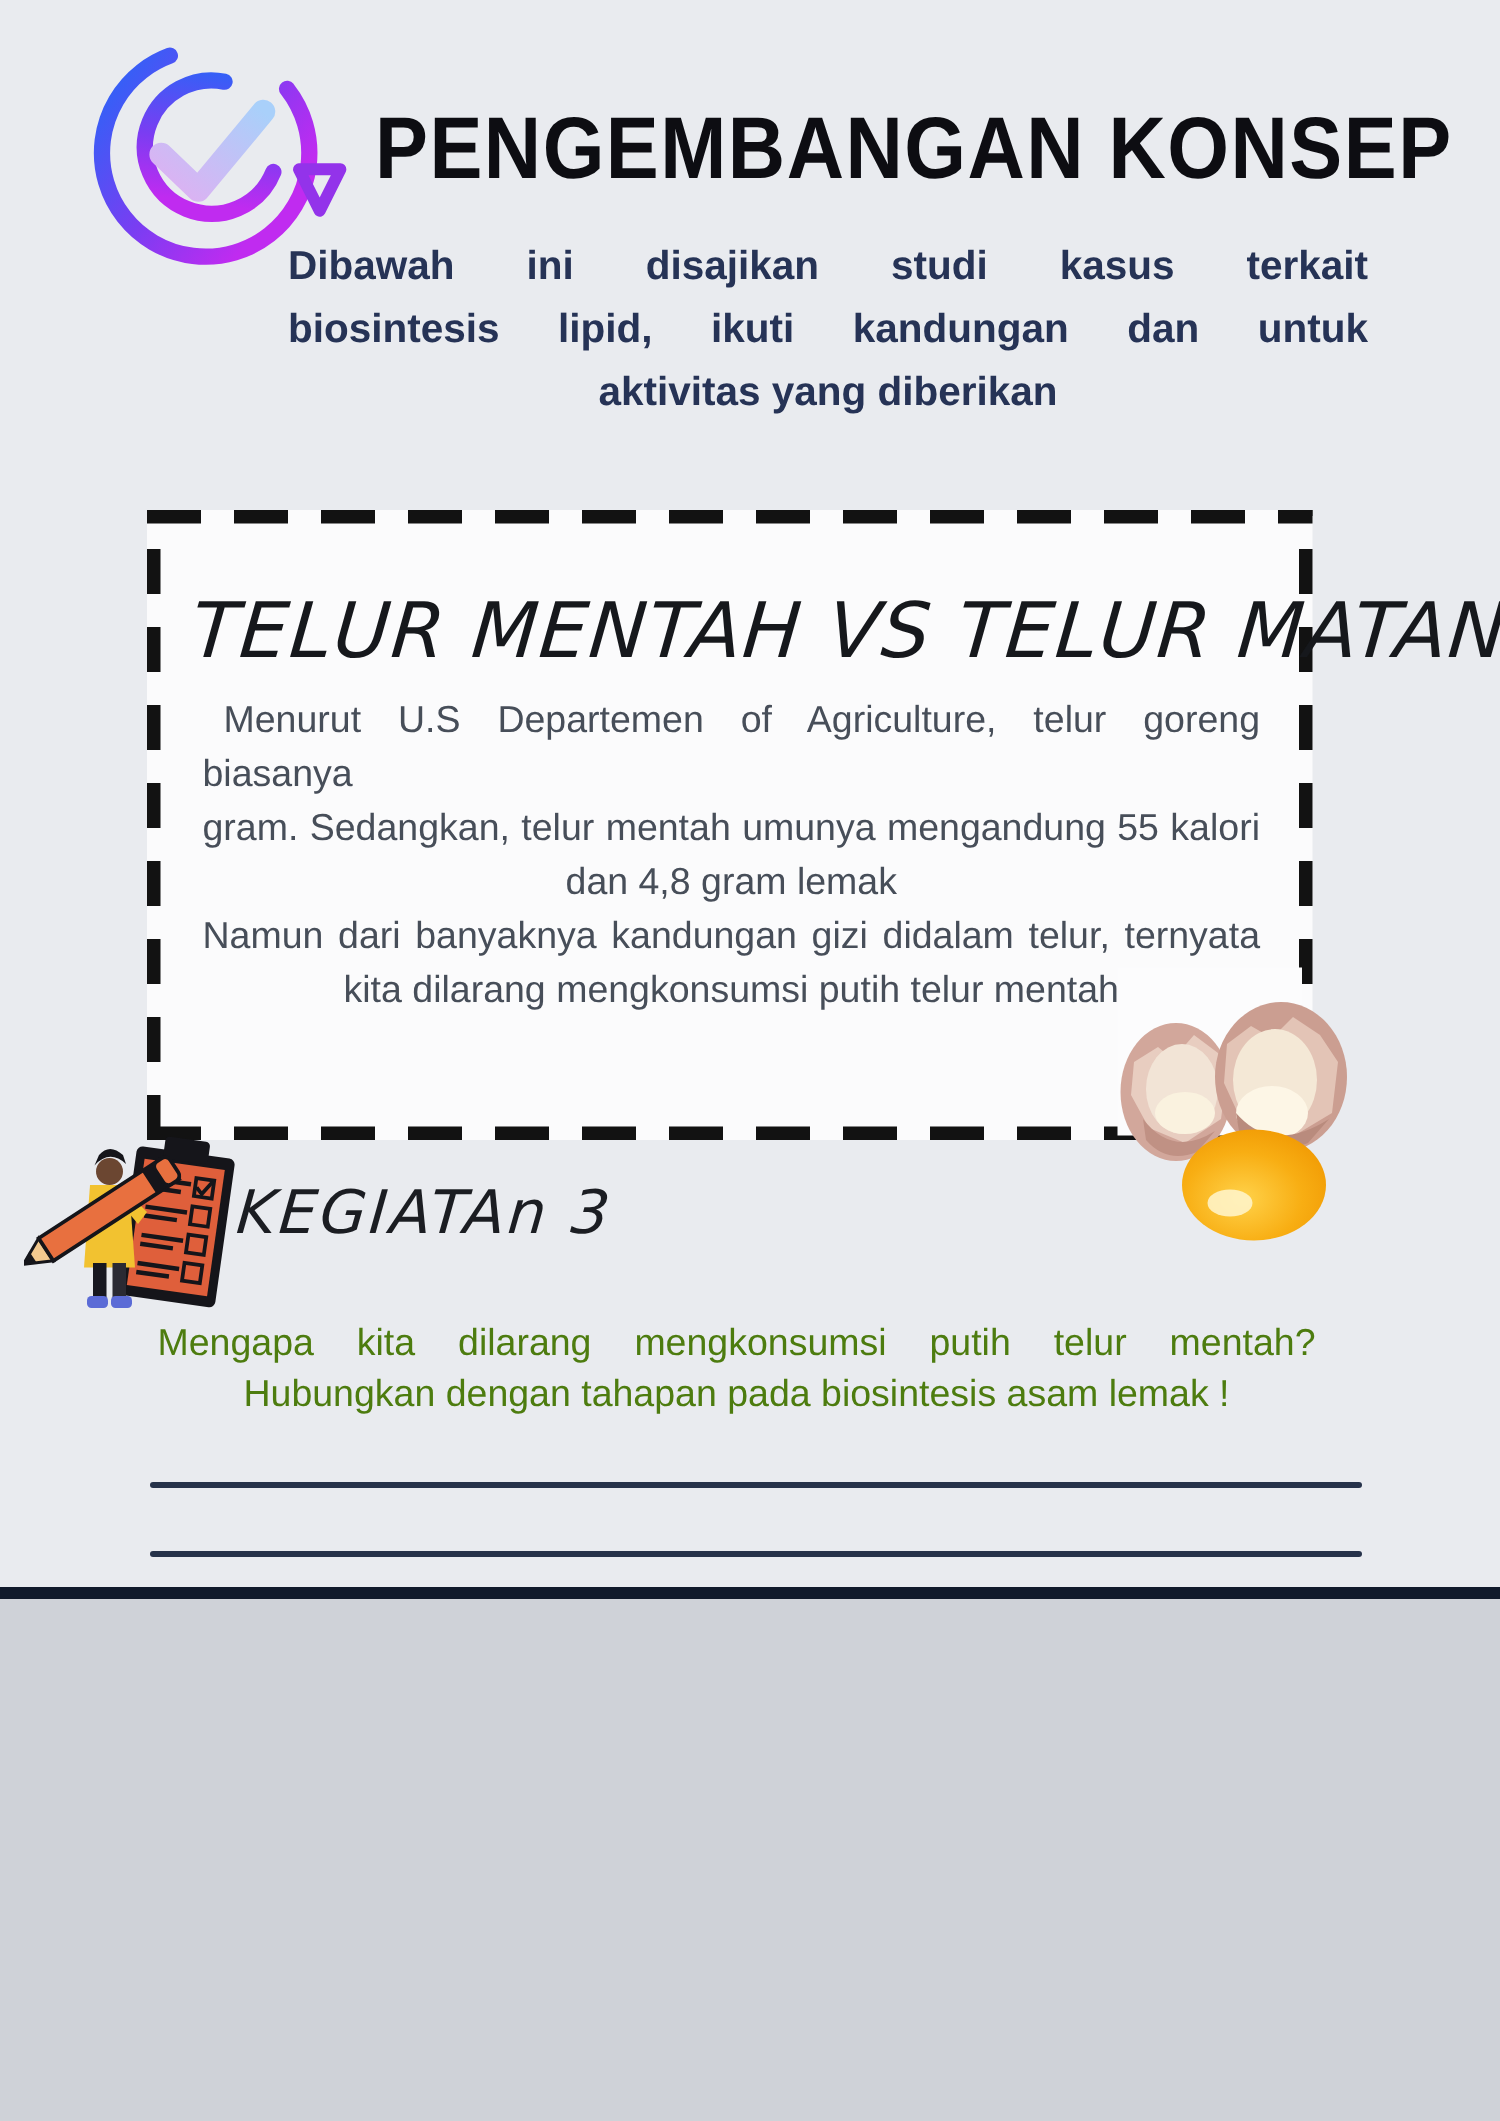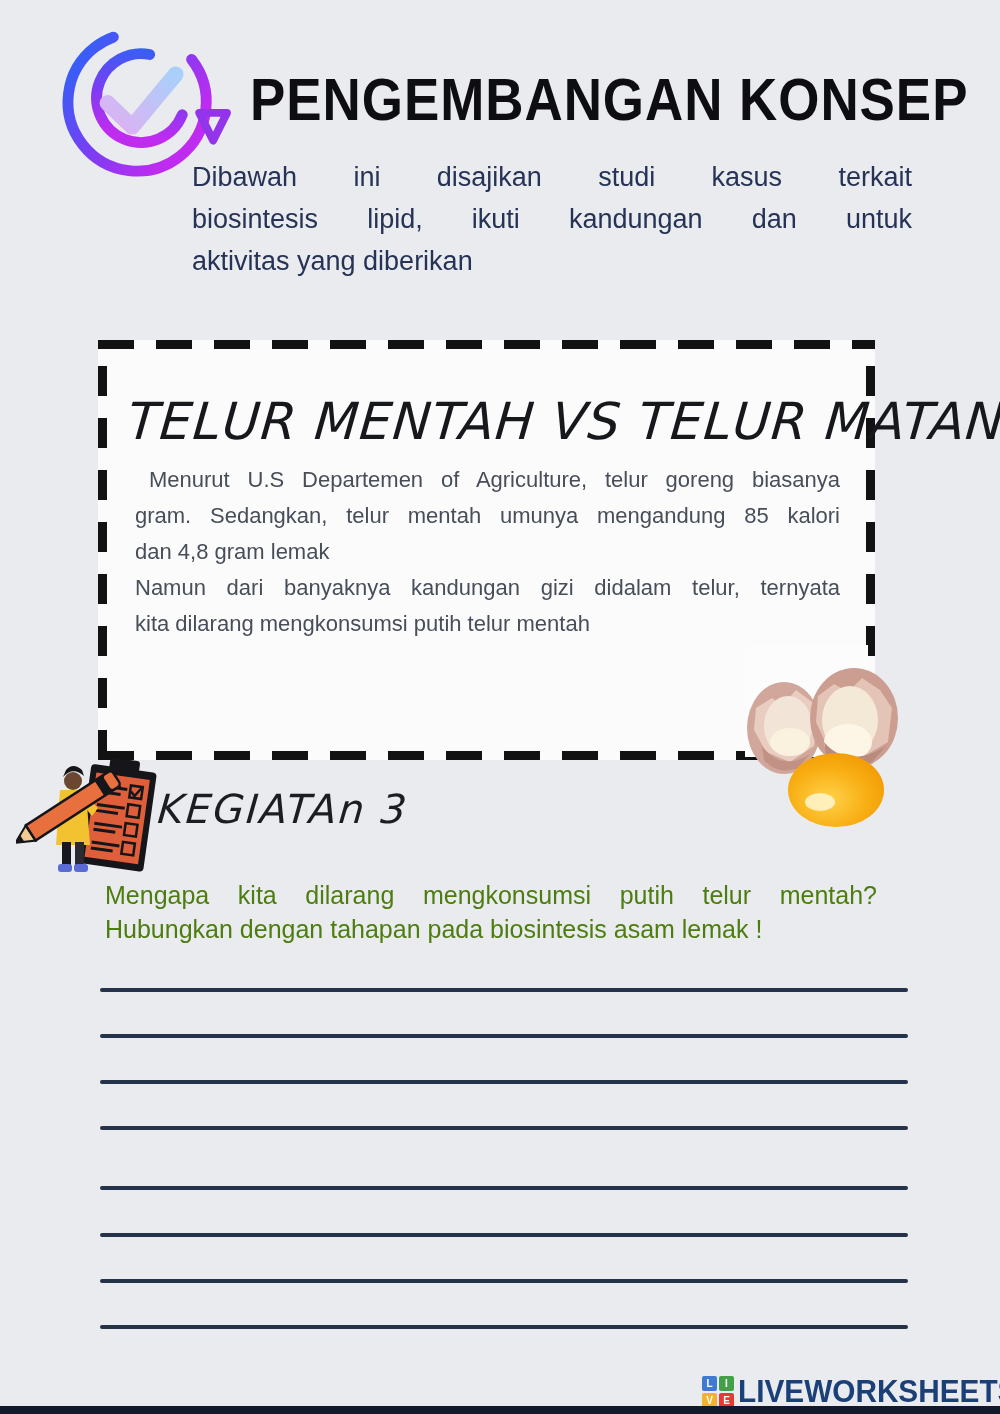--- a/index.html
+++ b/index.html
@@ -1,34 +1,34 @@
 <!DOCTYPE html>
 <html><head>
 <meta charset="utf-8">
 <style>
   html,body{margin:0;padding:0;}
   body{background:#cfd2d8;font-family:"Liberation Sans",sans-serif;}
   .page{
-    position:relative;width:1000px;height:1414px;margin:0 auto;
+    position:relative;width:1000px;height:1066px;margin:0 auto;
     background:#e9ebef;overflow:hidden;
   }
 
   
   .hero-icon{position:absolute;left:56px;top:24px;width:178px;height:156px;}
   .page-title{
     position:absolute;left:250px;top:66px;margin:0;
     font-size:54px;font-weight:bold;letter-spacing:1px;color:#0d0d12;
     transform:scale(.98,1.08);transform-origin:left top;white-space:nowrap;
   }
   .intro{
     position:absolute;left:192px;top:156px;width:720px;
-    font-size:27px;font-weight:normal;color:#263356;line-height:42px;
+    font-size:27px;font-weight:bold;color:#263356;line-height:42px;
   }
   .jline{display:block;text-align:justify;text-align-last:justify;}
-  .lline{display:block;text-align:left;}
+  .lline{display:block;text-align:center;}
 
   
   .case-box{
     position:absolute;left:98px;top:340px;width:777px;height:420px;
     background:#fbfbfc;box-sizing:border-box;
     background-image:
       repeating-linear-gradient(90deg,#121212 0 36px,transparent 36px 58px),
       repeating-linear-gradient(90deg,#121212 0 36px,transparent 36px 58px),
       repeating-linear-gradient(0deg,#121212 0 30px,transparent 30px 52px),
       repeating-linear-gradient(0deg,#121212 0 30px,transparent 30px 52px);
@@ -37,21 +37,21 @@
     background-repeat:no-repeat;
   }
   .script{font-family:"DejaVu Sans",sans-serif;font-style:italic;transform:skewX(-5deg);}
   .case-title{
     position:absolute;left:30px;top:52px;width:716px;margin:0;
     font-size:51px;font-weight:normal;color:#16181c;letter-spacing:1px;
     text-align:center;white-space:nowrap;
   }
   .case-text{
     position:absolute;left:37px;top:122px;width:705px;
-    font-size:22px;color:#474e59;line-height:36px;
+    font-size:25px;color:#474e59;line-height:36px;
   }
   .indent{text-indent:14px;}
 
   
   .egg-patch{position:absolute;left:745px;top:645px;width:123px;height:112px;background:#fcfcfd;}
   .eggs{position:absolute;left:738px;top:650px;width:182px;height:178px;}
 
   
   .activity-illustration{position:absolute;left:16px;top:750px;width:142px;height:126px;}
   .activity-heading{
@@ -107,21 +107,21 @@
   <div class="intro" style="color: rgb(38, 51, 86);">
     <span class="jline">Dibawah ini disajikan studi kasus terkait</span>
     <span class="jline">biosintesis lipid, ikuti kandungan dan untuk</span>
     <span class="lline">aktivitas yang diberikan</span>
   </div>
 
   <section class="case-box">
     <h2 class="case-title script">TELUR MENTAH VS TELUR MATANG</h2>
     <div class="case-text" style="color: rgb(71, 78, 89);">
       <span class="jline indent">Menurut U.S Departemen of Agriculture, telur goreng biasanya</span>
-      <span class="jline">gram. Sedangkan, telur mentah umunya mengandung 85 kalori</span>
+      <span class="jline">gram. Sedangkan, telur mentah umunya mengandung 55 kalori</span>
       <span class="lline">dan 4,8 gram lemak</span>
       <span class="jline">Namun dari banyaknya kandungan gizi didalam telur, ternyata</span>
       <span class="lline">kita dilarang mengkonsumsi putih telur mentah</span>
     </div>
   </section>
 
   <div class="egg-patch"></div>
   <svg class="eggs" viewBox="0 0 182 178">
     <defs>
       <radialGradient id="yolkg" cx="0.42" cy="0.62" r="0.75">

